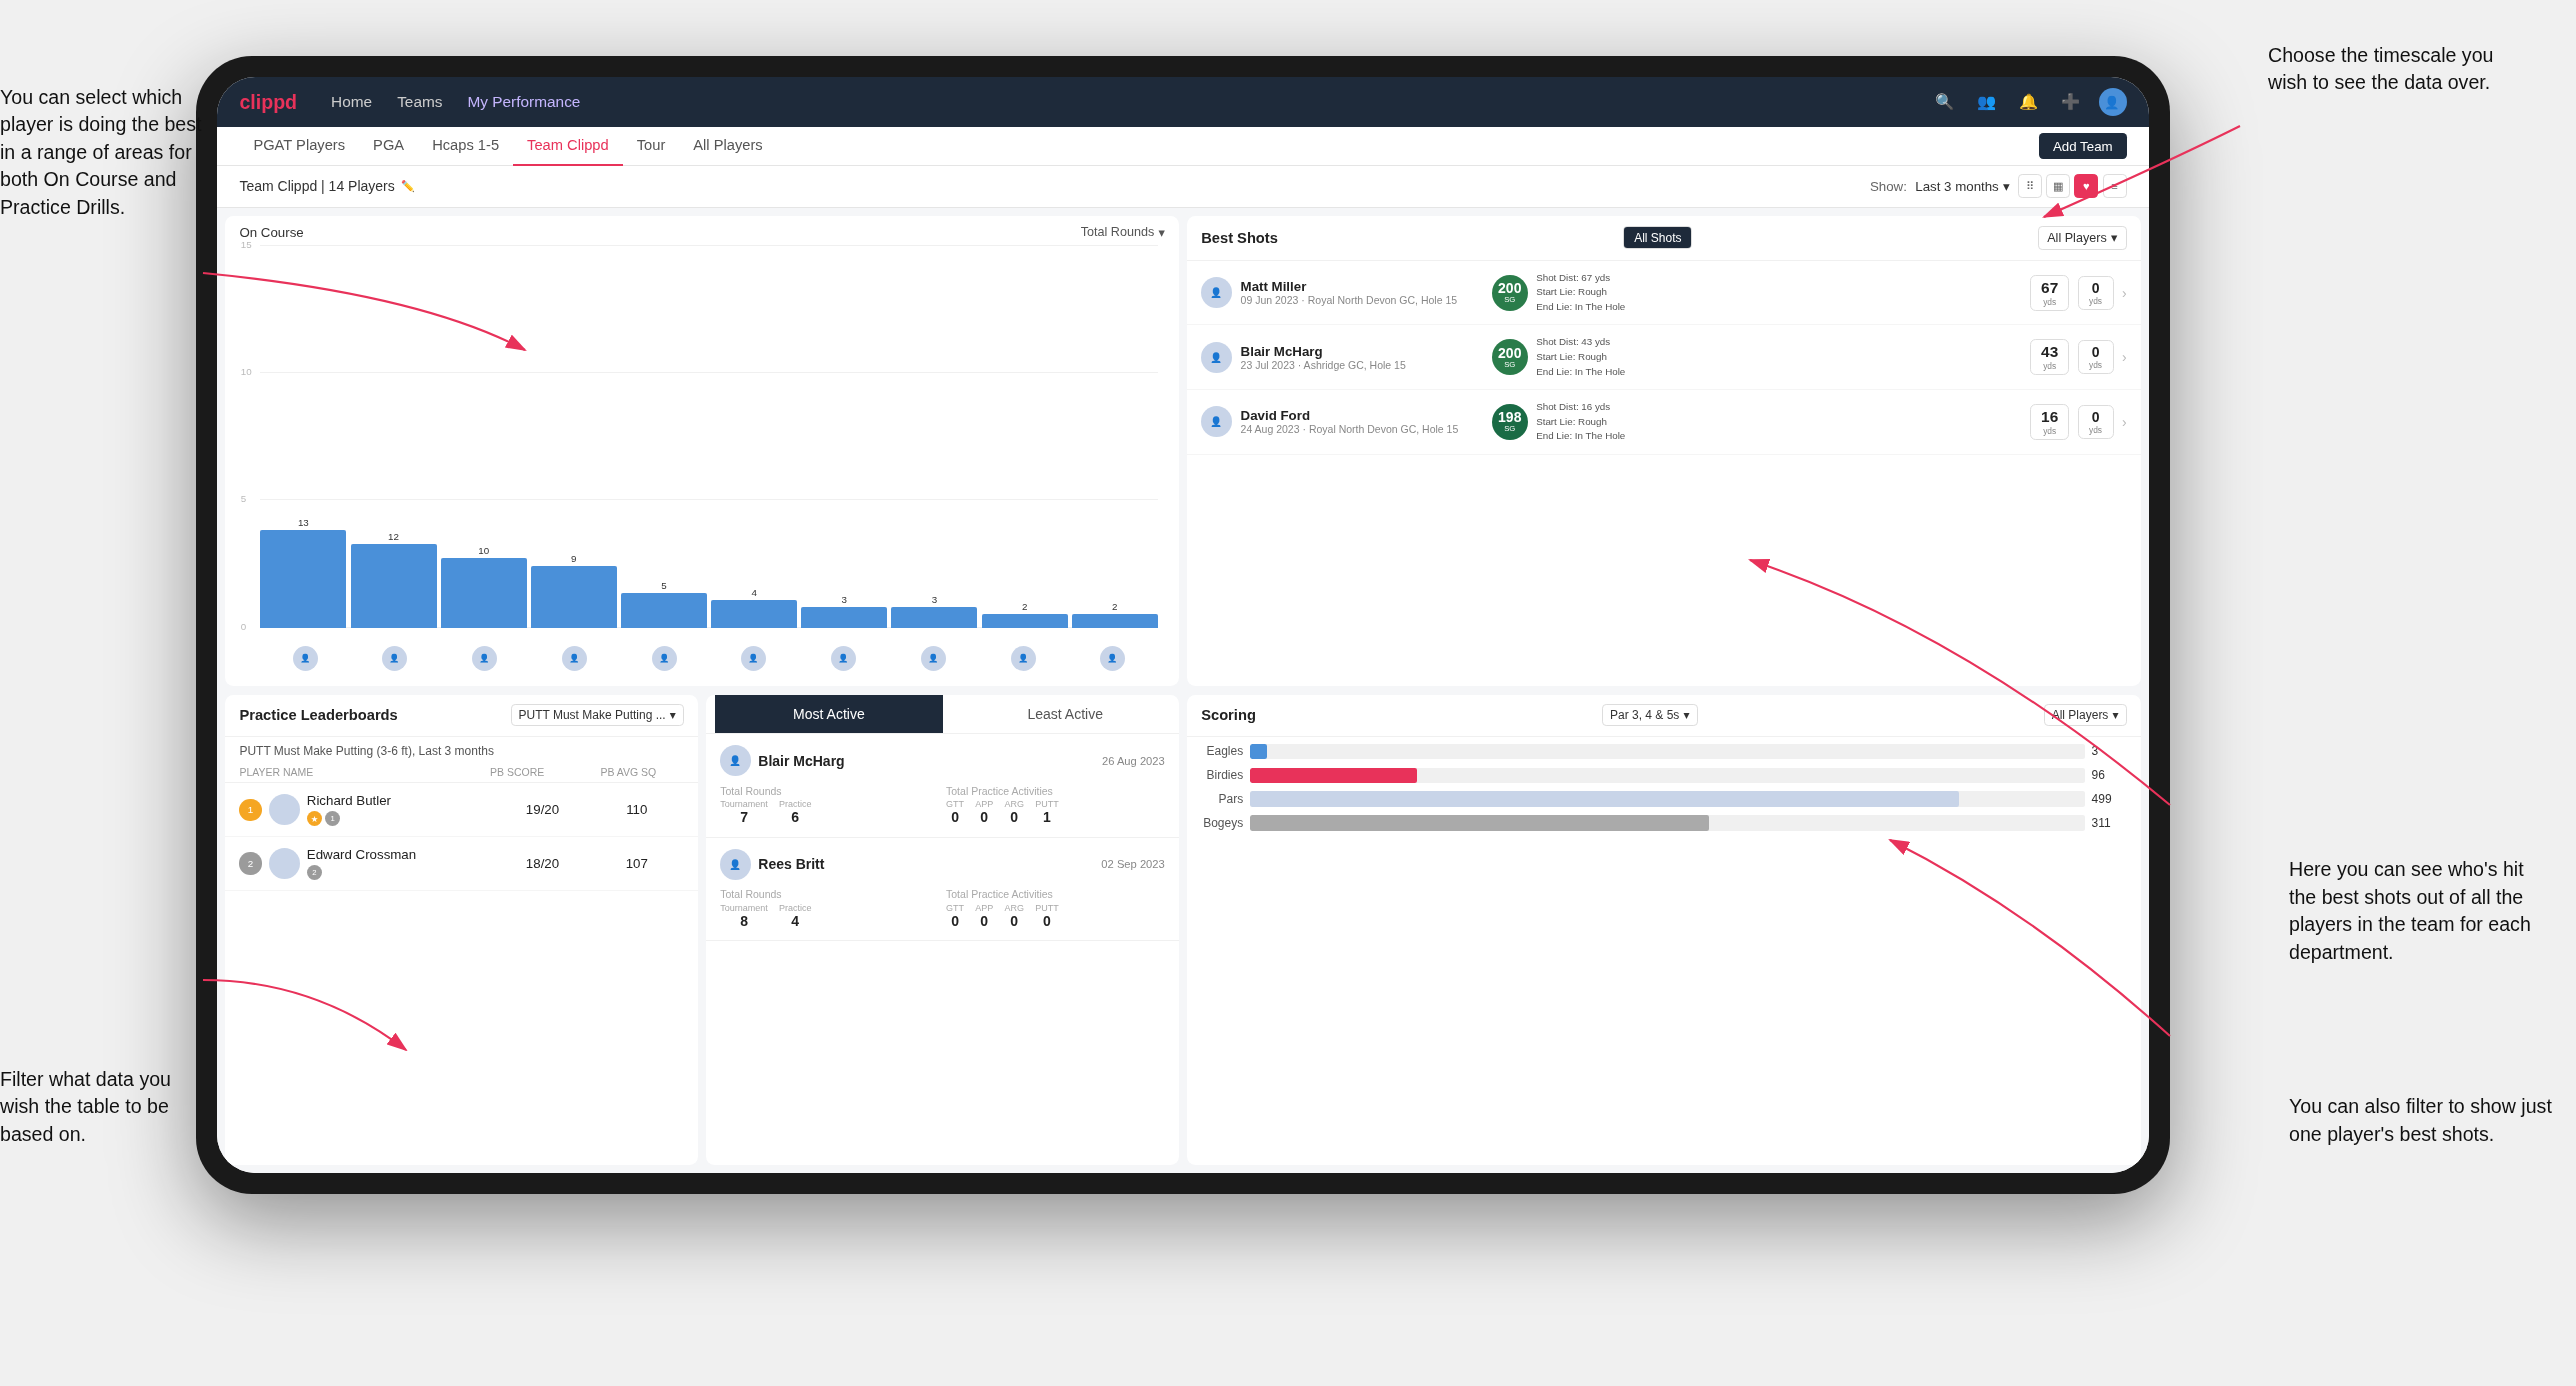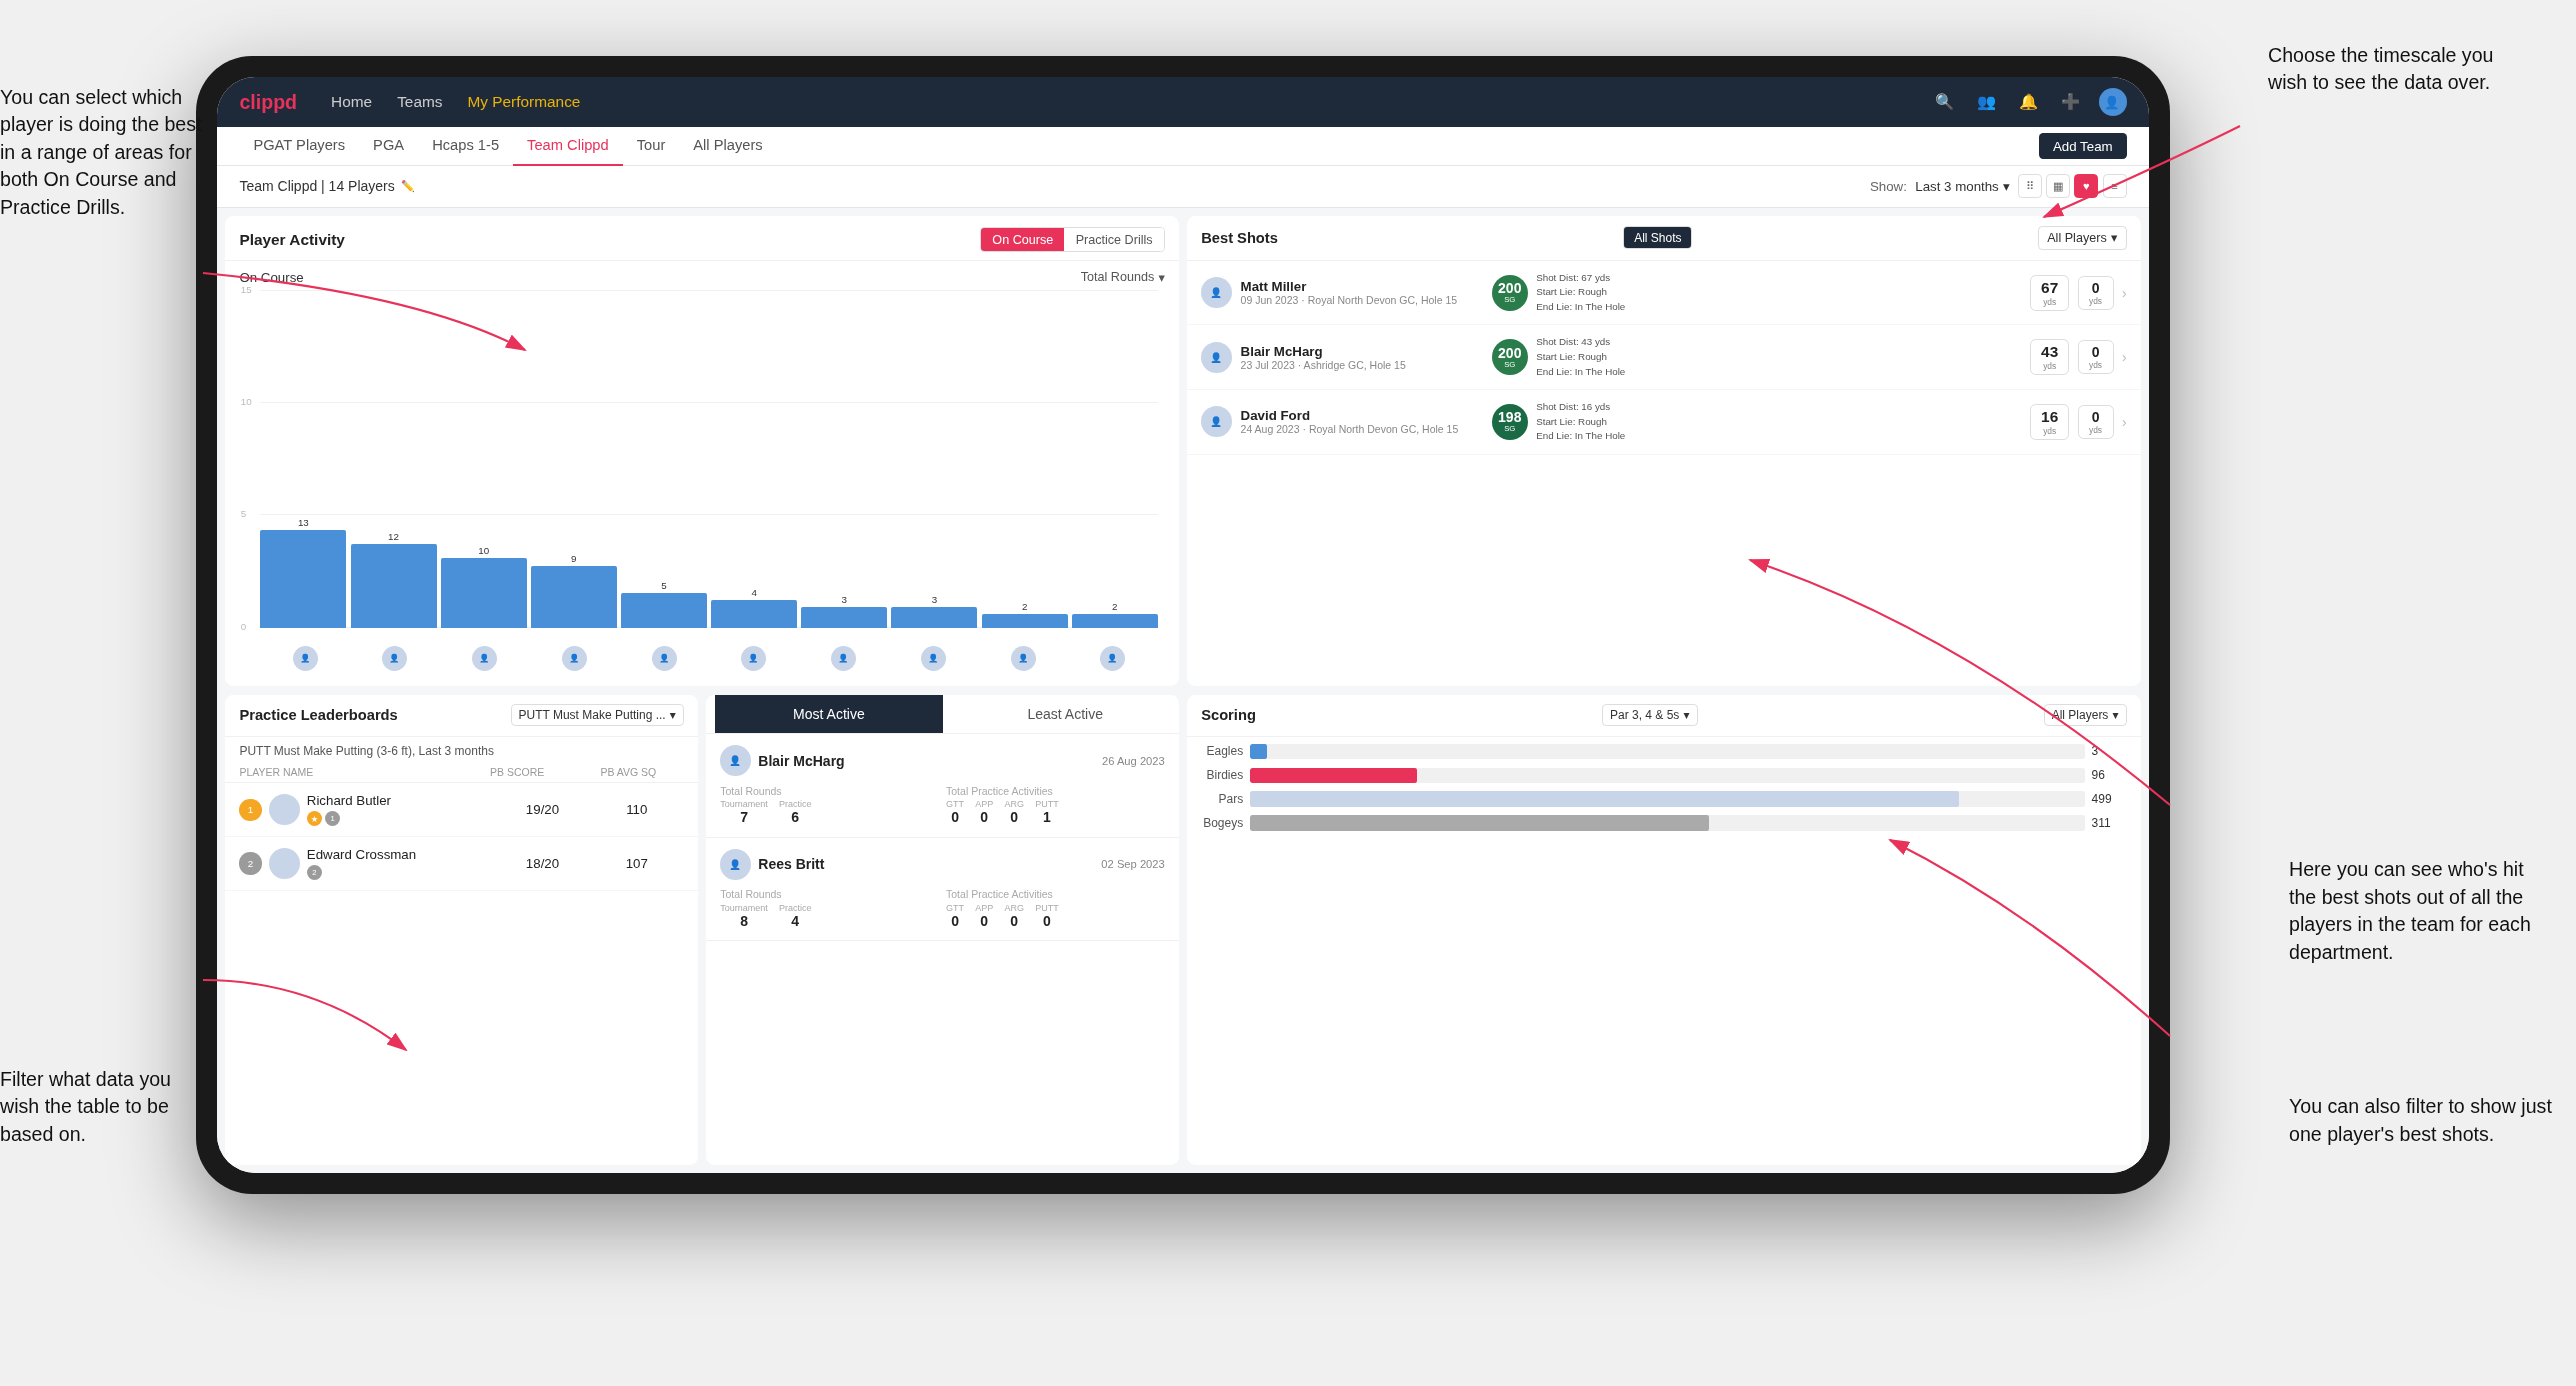--- a/index.html
+++ b/index.html
@@ -68,21 +68,21 @@
     }
 
     .nav-link {
       color: #ccc;
       font-size: 15.4px;
       text-decoration: none;
       padding: 2.8px 0;
     }
 
     .nav-link.active {
-      color: #eab308;
+      color: #c4b5fd;
     }
 
     .nav-icons {
       display: flex;
       gap: 14px;
       align-items: center;
     }
 
     .nav-icon-btn {
       width: 28px;
@@ -871,27 +871,20 @@
             <div class="view-icon-btn">▦</div>
             <div class="view-icon-btn active">♥</div>
             <div class="view-icon-btn">≡</div>
           </div>
         </div>
       </div>
 
       <div class="main-panels">
 
         <div class="panel">
-          <div class="panel-header">
-            <span class="panel-title">Player Activity</span>
-            <div class="toggle-group">
-              <div class="toggle-btn active">On Course</div>
-              <div class="toggle-btn">Practice Drills</div>
-            </div>
-          </div>
           <div class="chart-section">
             <div class="chart-sub-header">
               <span class="chart-sub-title">On Course</span>
               <div class="chart-filter">
                 <span>Total Rounds</span>
                 <span>▾</span>
               </div>
             </div>
             <div class="bar-chart-container">
               <div class="chart-area">

